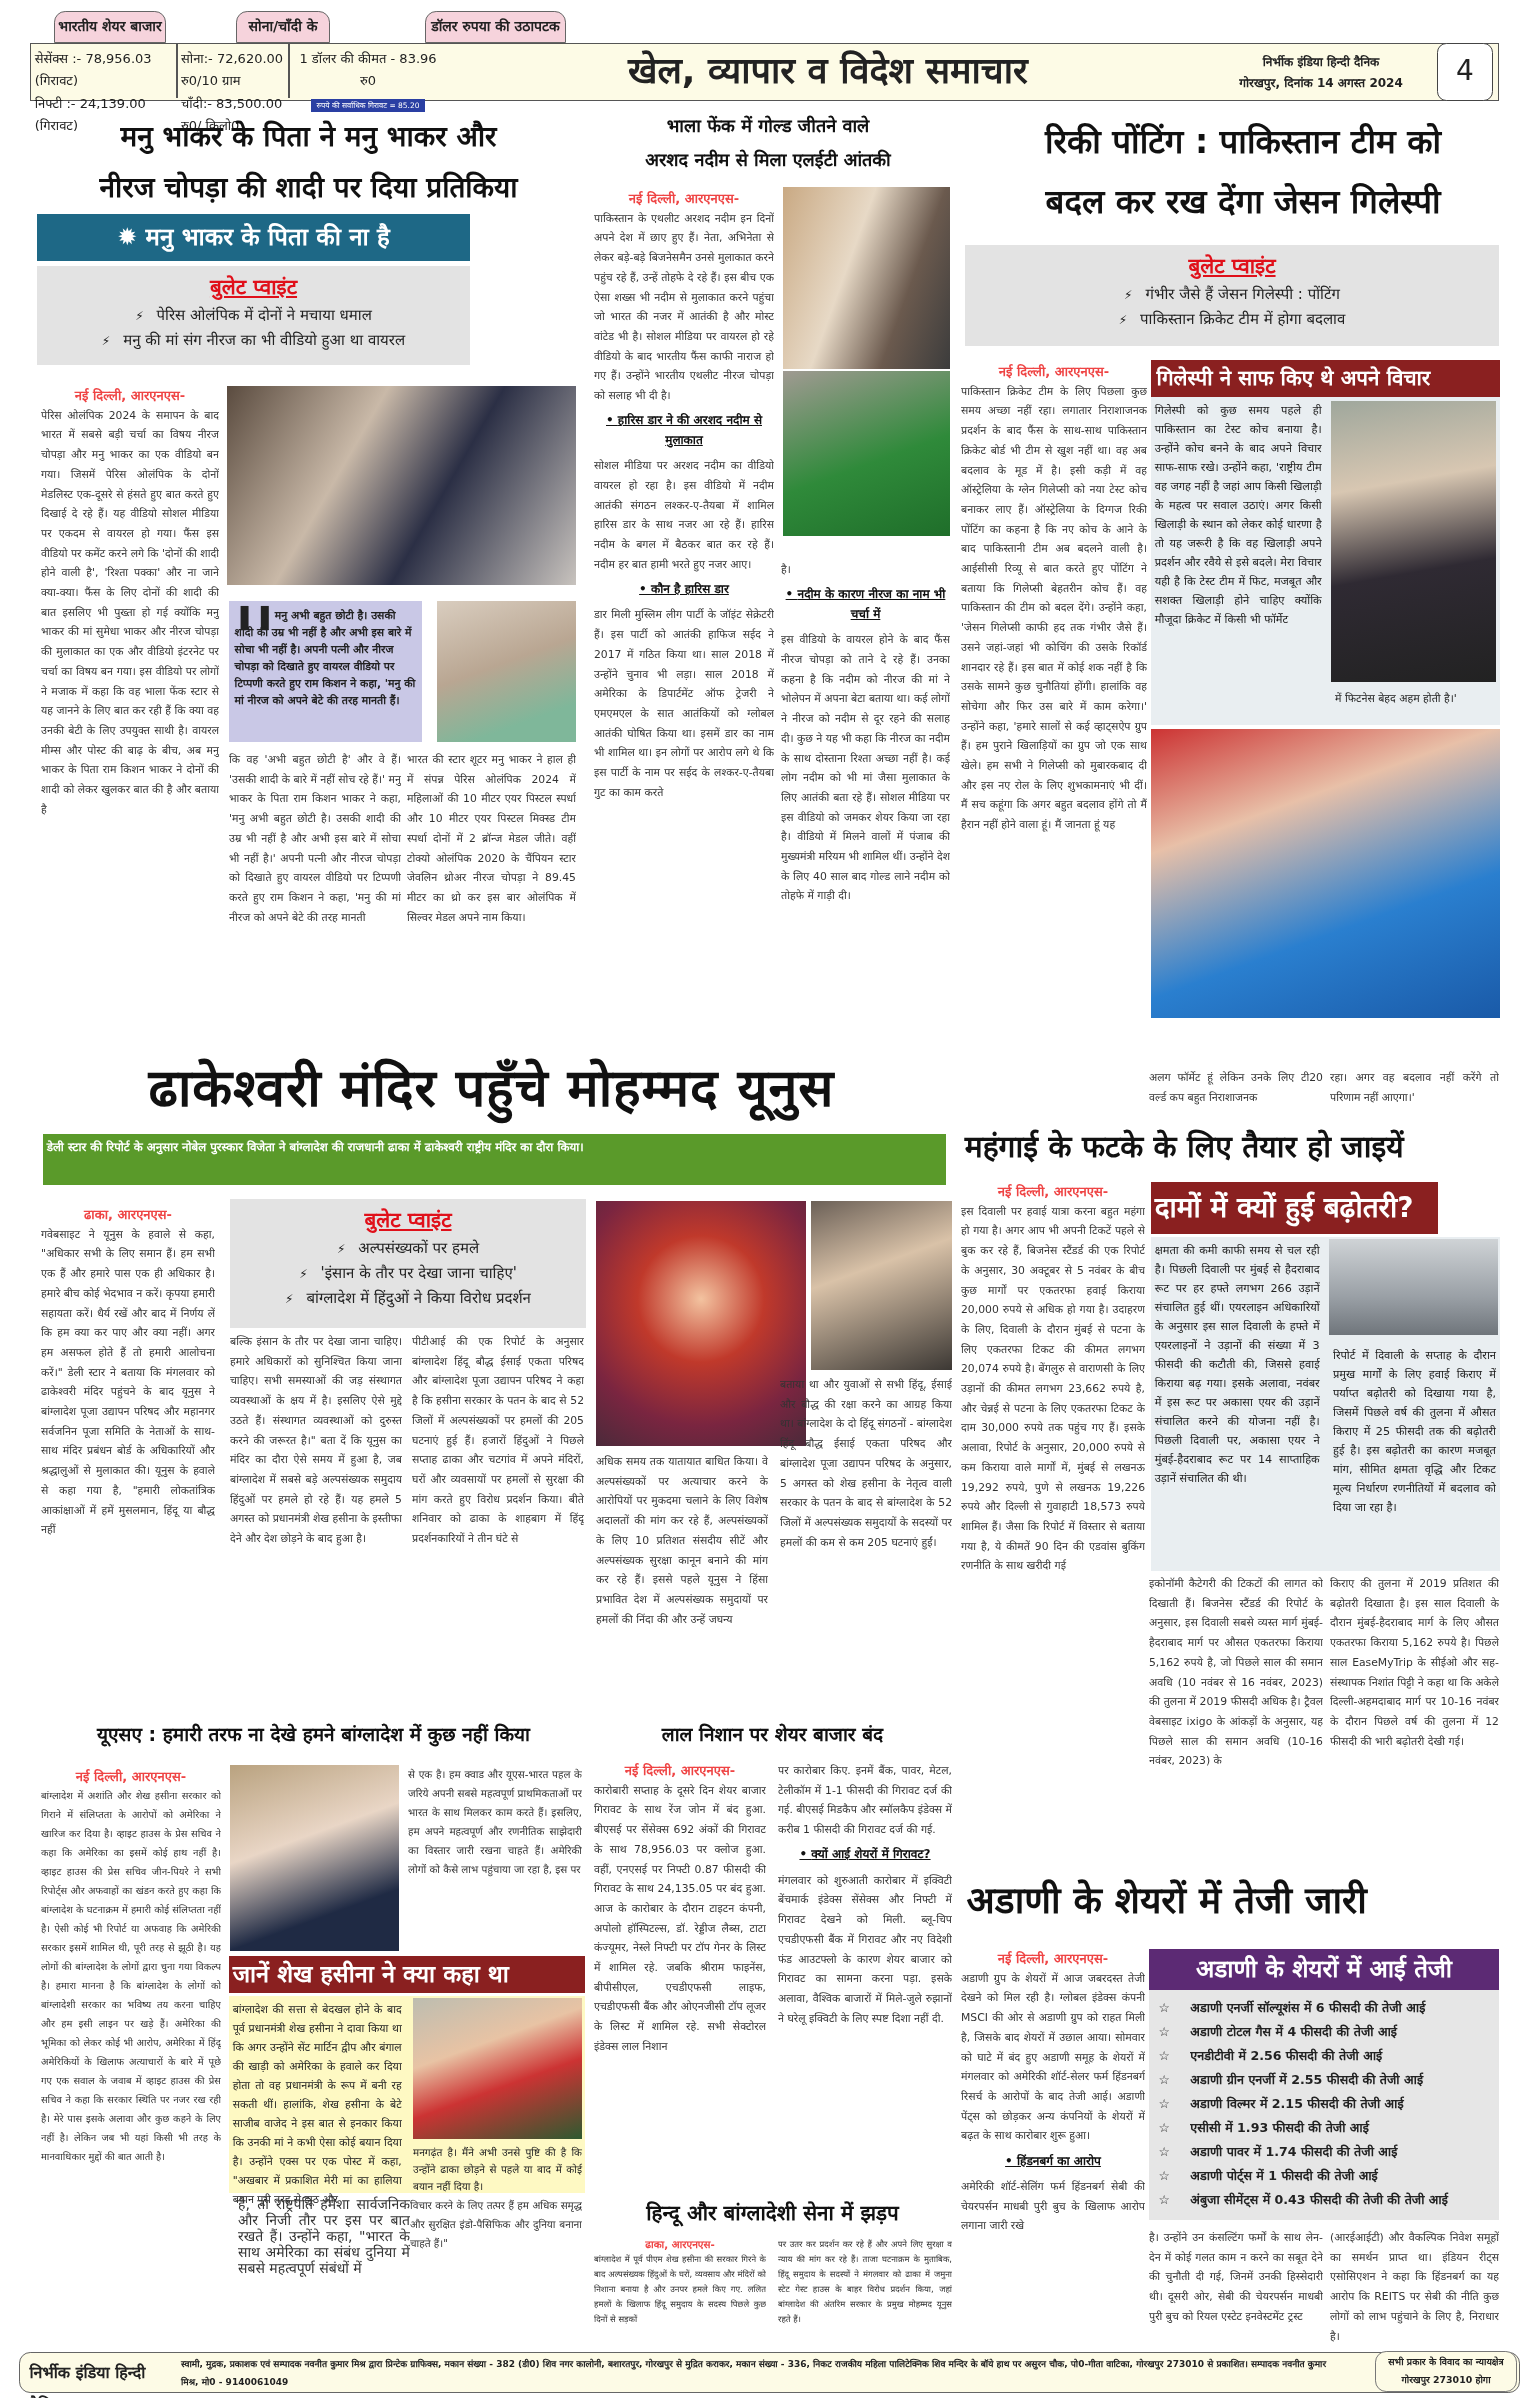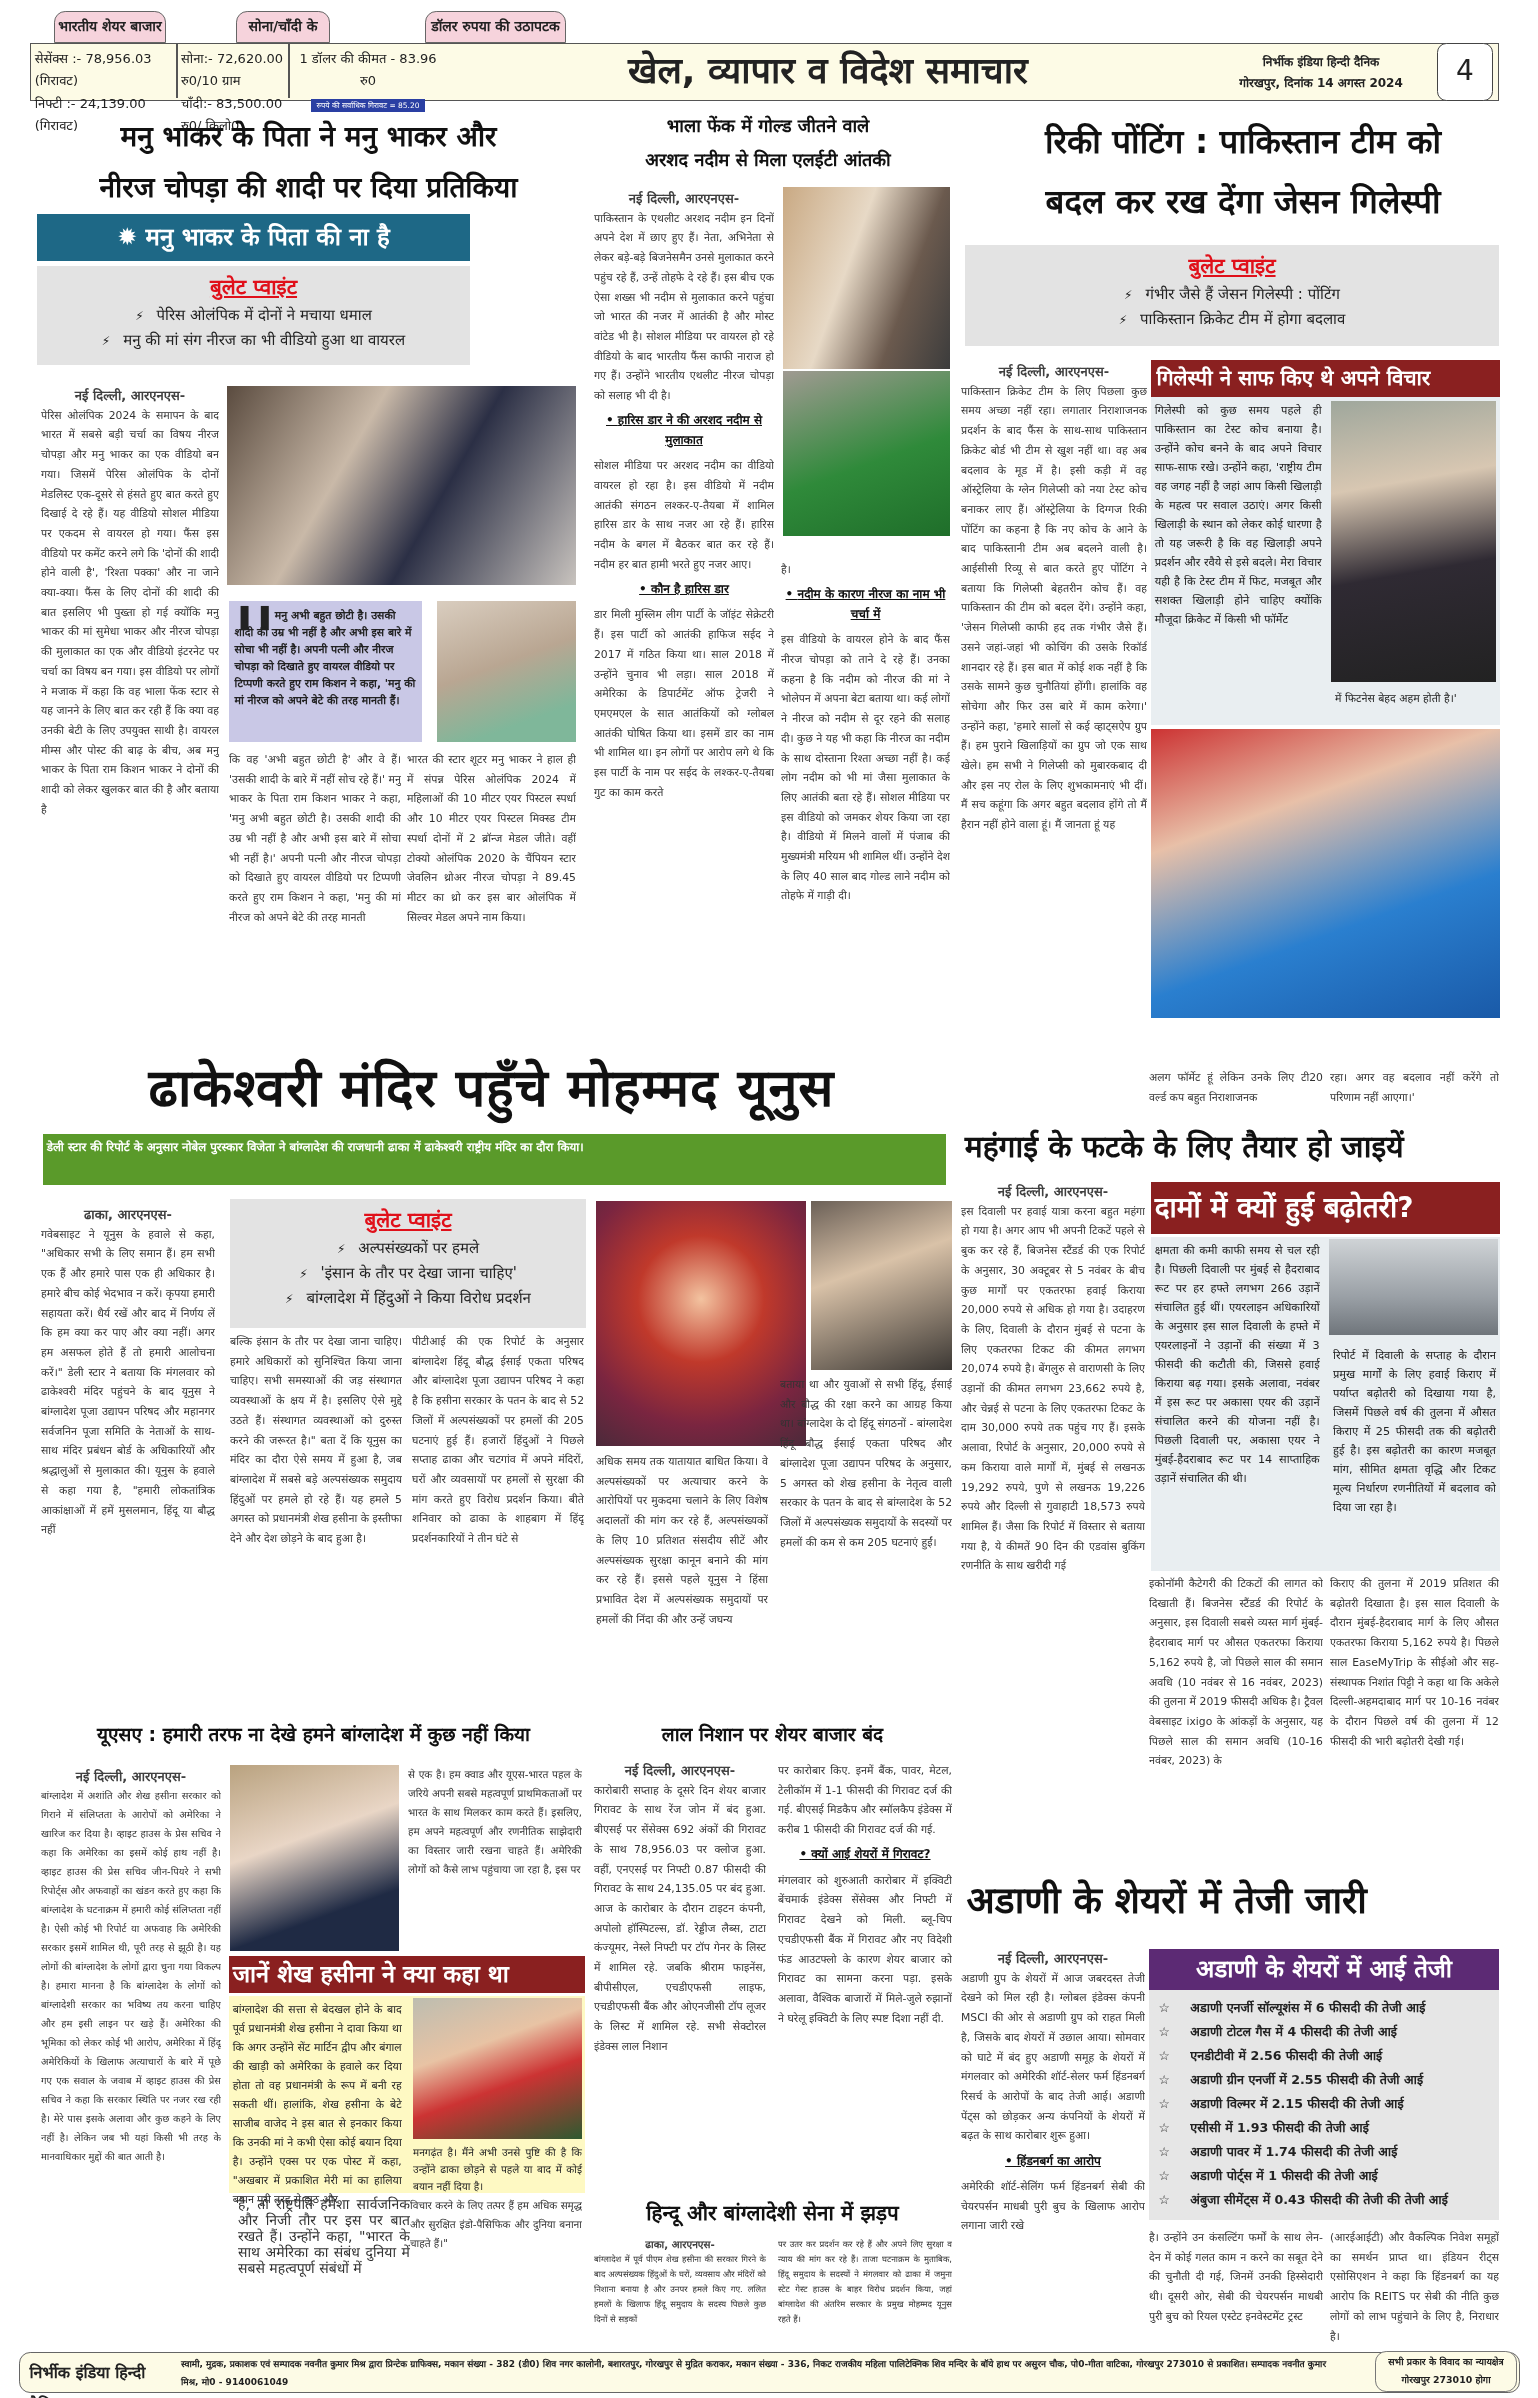--- a/index.html
+++ b/index.html
@@ -6,21 +6,21 @@
 body{width:1538px;height:2399px;background:#fff;font-family:"DejaVu Sans",sans-serif;color:#222;position:relative;overflow:hidden}
 .abs{position:absolute}
 .tabbox{position:absolute;top:11.2px;height:32px;background:#f6d3dc;border:1.9px solid #666;border-radius:11.2px 11.2px 0 0;font-weight:bold;font-size:14px;text-align:center;line-height:28px;color:#222}
 .mkt{position:absolute;top:43px;left:30px;width:1469px;height:58px;background:#fdfbe6;border:1.9px solid #555;border-radius:0}
 .mkt .cell{position:absolute;top:3.7px;font-size:13px;line-height:22.5px}
 .mkt .div{position:absolute;top:0;width:1.9px;height:54px;background:#555}
 .mast{position:absolute;top:43px;left:600px;width:824px;height:56px;font-size:36px;font-weight:bold;line-height:56px;letter-spacing:0}
 .pg{position:absolute;top:43px;left:1437px;width:56px;height:58px;border:1.9px solid #444;border-radius:9.4px;background:#fff;font-size:28px;text-align:center;line-height:54px}
 .hl{position:absolute;font-weight:bold;color:#111;text-align:center}
 .body{position:absolute;font-size:10.8px;line-height:19.7px;color:#333;text-align:justify}
-.dl{font-weight:bold;text-align:center;font-size:13px;color:#404040;display:block}
+.dl{font-weight:bold;text-align:center;font-size:13px;color:#ef4444;display:block}
 .bulletbox{position:absolute;background:#e3e3e3;text-align:center}
 .bp-title{color:#e0101a;font-weight:bold;text-decoration:underline;font-size:20.6px;display:block;margin:5.6px 0 3.7px}
 .bp-item{font-size:15px;display:block;line-height:24px;color:#222}
 .bp-item .bolt{font-size:12px;margin-right:13px;color:#111}
 .img{position:absolute;background:linear-gradient(135deg,#7a6a5a,#b8a88f 40%,#5a6b7a);overflow:hidden}
 .banner{position:absolute;color:#fff;font-weight:bold}
 .sub{font-weight:bold;text-decoration:underline;font-size:12px;text-align:center;display:block;color:#111;margin:5.6px 0}
 .quote{position:absolute;background:#c9c8e6;font-size:12px;line-height:19.7px;font-weight:bold;padding:5.6px;color:#222}
 .starlist{position:absolute;background:#e6e6e6;font-size:13.6px;font-weight:bold;line-height:24px;padding:5.6px 9.4px}
 .starlist .st{font-weight:normal;margin-right:20.6px}
@@ -142,21 +142,21 @@
 <div class="body" style="top:1332px;left:230px;width:172px;height:365px;overflow:hidden">बल्कि इंसान के तौर पर देखा जाना चाहिए। हमारे अधिकारों को सुनिश्चित किया जाना चाहिए। सभी समस्याओं की जड़ संस्थागत व्यवस्थाओं के क्षय में है। इसलिए ऐसे मुद्दे उठते हैं। संस्थागत व्यवस्थाओं को दुरुस्त करने की जरूरत है।" बता दें कि यूनुस का मंदिर का दौरा ऐसे समय में हुआ है, जब बांग्लादेश में सबसे बड़े अल्पसंख्यक समुदाय हिंदुओं पर हमले हो रहे हैं। यह हमले 5 अगस्त को प्रधानमंत्री शेख हसीना के इस्तीफा देने और देश छोड़ने के बाद हुआ है।</div>
 <div class="body" style="top:1332px;left:412px;width:172px;height:365px;overflow:hidden">पीटीआई की एक रिपोर्ट के अनुसार बांग्लादेश हिंदू बौद्ध ईसाई एकता परिषद और बांग्लादेश पूजा उद्यापन परिषद ने कहा है कि हसीना सरकार के पतन के बाद से 52 जिलों में अल्पसंख्यकों पर हमलों की 205 घटनाएं हुई हैं। हजारों हिंदुओं ने पिछले सप्ताह ढाका और चटगांव में अपने मंदिरों, घरों और व्यवसायों पर हमलों से सुरक्षा की मांग करते हुए विरोध प्रदर्शन किया। बीते शनिवार को ढाका के शाहबाग में हिंदू प्रदर्शनकारियों ने तीन घंटे से</div>
 <div class="body" style="top:1452px;left:596px;width:172px;height:245px;overflow:hidden">अधिक समय तक यातायात बाधित किया। वे अल्पसंख्यकों पर अत्याचार करने के आरोपियों पर मुकदमा चलाने के लिए विशेष अदालतों की मांग कर रहे हैं, अल्पसंख्यकों के लिए 10 प्रतिशत संसदीय सीटें और अल्पसंख्यक सुरक्षा कानून बनाने की मांग कर रहे हैं। इससे पहले यूनुस ने हिंसा प्रभावित देश में अल्पसंख्यक समुदायों पर हमलों की निंदा की और उन्हें जघन्य</div>
 <div class="body" style="top:1375px;left:780px;width:172px;height:322px;overflow:hidden">बताया था और युवाओं से सभी हिंदू, ईसाई और बौद्ध की रक्षा करने का आग्रह किया था। बांग्लादेश के दो हिंदू संगठनों - बांग्लादेश हिंदू बौद्ध ईसाई एकता परिषद और बांग्लादेश पूजा उद्यापन परिषद के अनुसार, 5 अगस्त को शेख हसीना के नेतृत्व वाली सरकार के पतन के बाद से बांग्लादेश के 52 जिलों में अल्पसंख्यक समुदायों के सदस्यों पर हमलों की कम से कम 205 घटनाएं हुईं।</div>
 
 <div class="hl" style="top:1124px;left:961px;width:562px;font-size:30px;line-height:45px;text-align:left;padding-left:3.7px">महंगाई के फटके के लिए तैयार हो जाइयें</div>
 <div class="body" style="top:1182px;left:961px;width:184px;height:506px;overflow:hidden">
   <span class="dl">नई दिल्ली, आरएनएस-</span>
   <span>इस दिवाली पर हवाई यात्रा करना बहुत महंगा हो गया है। अगर आप भी अपनी टिकटें पहले से बुक कर रहे हैं, बिजनेस स्टैंडर्ड की एक रिपोर्ट के अनुसार, 30 अक्टूबर से 5 नवंबर के बीच कुछ मार्गों पर एकतरफा हवाई किराया 20,000 रुपये से अधिक हो गया है। उदाहरण के लिए, दिवाली के दौरान मुंबई से पटना के लिए एकतरफा टिकट की कीमत लगभग 20,074 रुपये है। बेंगलुरु से वाराणसी के लिए उड़ानों की कीमत लगभग 23,662 रुपये है, और चेन्नई से पटना के लिए एकतरफा टिकट के दाम 30,000 रुपये तक पहुंच गए हैं। इसके अलावा, रिपोर्ट के अनुसार, 20,000 रुपये से कम किराया वाले मार्गों में, मुंबई से लखनऊ 19,292 रुपये, पुणे से लखनऊ 19,226 रुपये और दिल्ली से गुवाहाटी 18,573 रुपये शामिल हैं। जैसा कि रिपोर्ट में विस्तार से बताया गया है, ये कीमतें 90 दिन की एडवांस बुकिंग रणनीति के साथ खरीदी गई</span>
 </div>
-<div class="banner" style="top:1182px;left:1151px;width:349px;height:52px;background:#8a2020;font-size:28px;line-height:52px;padding-left:3.7px;white-space:nowrap;overflow:hidden">दामों में क्यों हुई बढ़ोतरी?</div>
+<div class="banner" style="top:1182px;left:1151px;width:287px;height:52px;background:#8a2020;font-size:28px;line-height:52px;padding-left:3.7px;white-space:nowrap;overflow:hidden">दामों में क्यों हुई बढ़ोतरी?</div>
 <div class="lightbox" style="top:1237px;left:1151px;width:349px;height:334px">
   <div class="body" style="top:3.7px;left:3.7px;width:165px;font-size:11.2px;line-height:19px;color:#222">क्षमता की कमी काफी समय से चल रही है। पिछली दिवाली पर मुंबई से हैदराबाद रूट पर हर हफ्ते लगभग 266 उड़ानें संचालित हुई थीं। एयरलाइन अधिकारियों के अनुसार इस साल दिवाली के हफ्ते में एयरलाइनों ने उड़ानों की संख्या में 3 फीसदी की कटौती की, जिससे हवाई किराया बढ़ गया। इसके अलावा, नवंबर में इस रूट पर अकासा एयर की उड़ानें संचालित करने की योजना नहीं है। पिछली दिवाली पर, अकासा एयर ने मुंबई-हैदराबाद रूट पर 14 साप्ताहिक उड़ानें संचालित की थी।</div>
   <div class="img" style="top:1.9px;left:178px;width:169px;height:96px;background:linear-gradient(180deg,#cfd3d6,#9aa0a6 60%,#6f757b)"></div>
   <div class="body" style="top:109px;left:182px;width:163px;font-size:11.2px;line-height:19px;color:#222">रिपोर्ट में दिवाली के सप्ताह के दौरान प्रमुख मार्गों के लिए हवाई किराए में पर्याप्त बढ़ोतरी को दिखाया गया है, जिसमें पिछले वर्ष की तुलना में औसत किराए में 25 फीसदी तक की बढ़ोतरी हुई है। इस बढ़ोतरी का कारण मजबूत मांग, सीमित क्षमता वृद्धि और टिकट मूल्य निर्धारण रणनीतियों में बदलाव को दिया जा रहा है।</div>
 </div>
 <div class="body" style="top:1574px;left:1149px;width:174px;height:309px;overflow:hidden">इकोनॉमी कैटेगरी की टिकटों की लागत को दिखाती हैं। बिजनेस स्टैंडर्ड की रिपोर्ट के अनुसार, इस दिवाली सबसे व्यस्त मार्ग मुंबई-हैदराबाद मार्ग पर औसत एकतरफा किराया 5,162 रुपये है, जो पिछले साल की समान अवधि (10 नवंबर से 16 नवंबर, 2023) की तुलना में 2019 फीसदी अधिक है। ट्रैवल वेबसाइट ixigo के आंकड़ों के अनुसार, यह पिछले साल की समान अवधि (10-16 नवंबर, 2023) के</div>
 <div class="body" style="top:1574px;left:1330px;width:169px;height:309px;overflow:hidden">किराए की तुलना में 2019 प्रतिशत की बढ़ोतरी दिखाता है। इस साल दिवाली के दौरान मुंबई-हैदराबाद मार्ग के लिए औसत एकतरफा किराया 5,162 रुपये है। पिछले साल EaseMyTrip के सीईओ और सह-संस्थापक निशांत पिट्टी ने कहा था कि अकेले दिल्ली-अहमदाबाद मार्ग पर 10-16 नवंबर के दौरान पिछले वर्ष की तुलना में 12 फीसदी की भारी बढ़ोतरी देखी गई।</div>
 
 <div class="hl" style="top:1713px;left:37px;width:553px;font-size:19px;line-height:43px">यूएसए : हमारी तरफ ना देखे हमने बांग्लादेश में कुछ नहीं किया</div>
 <div class="body" style="top:1767px;left:41px;width:180px;height:581px;overflow:hidden;font-size:9.8px;line-height:19px">

